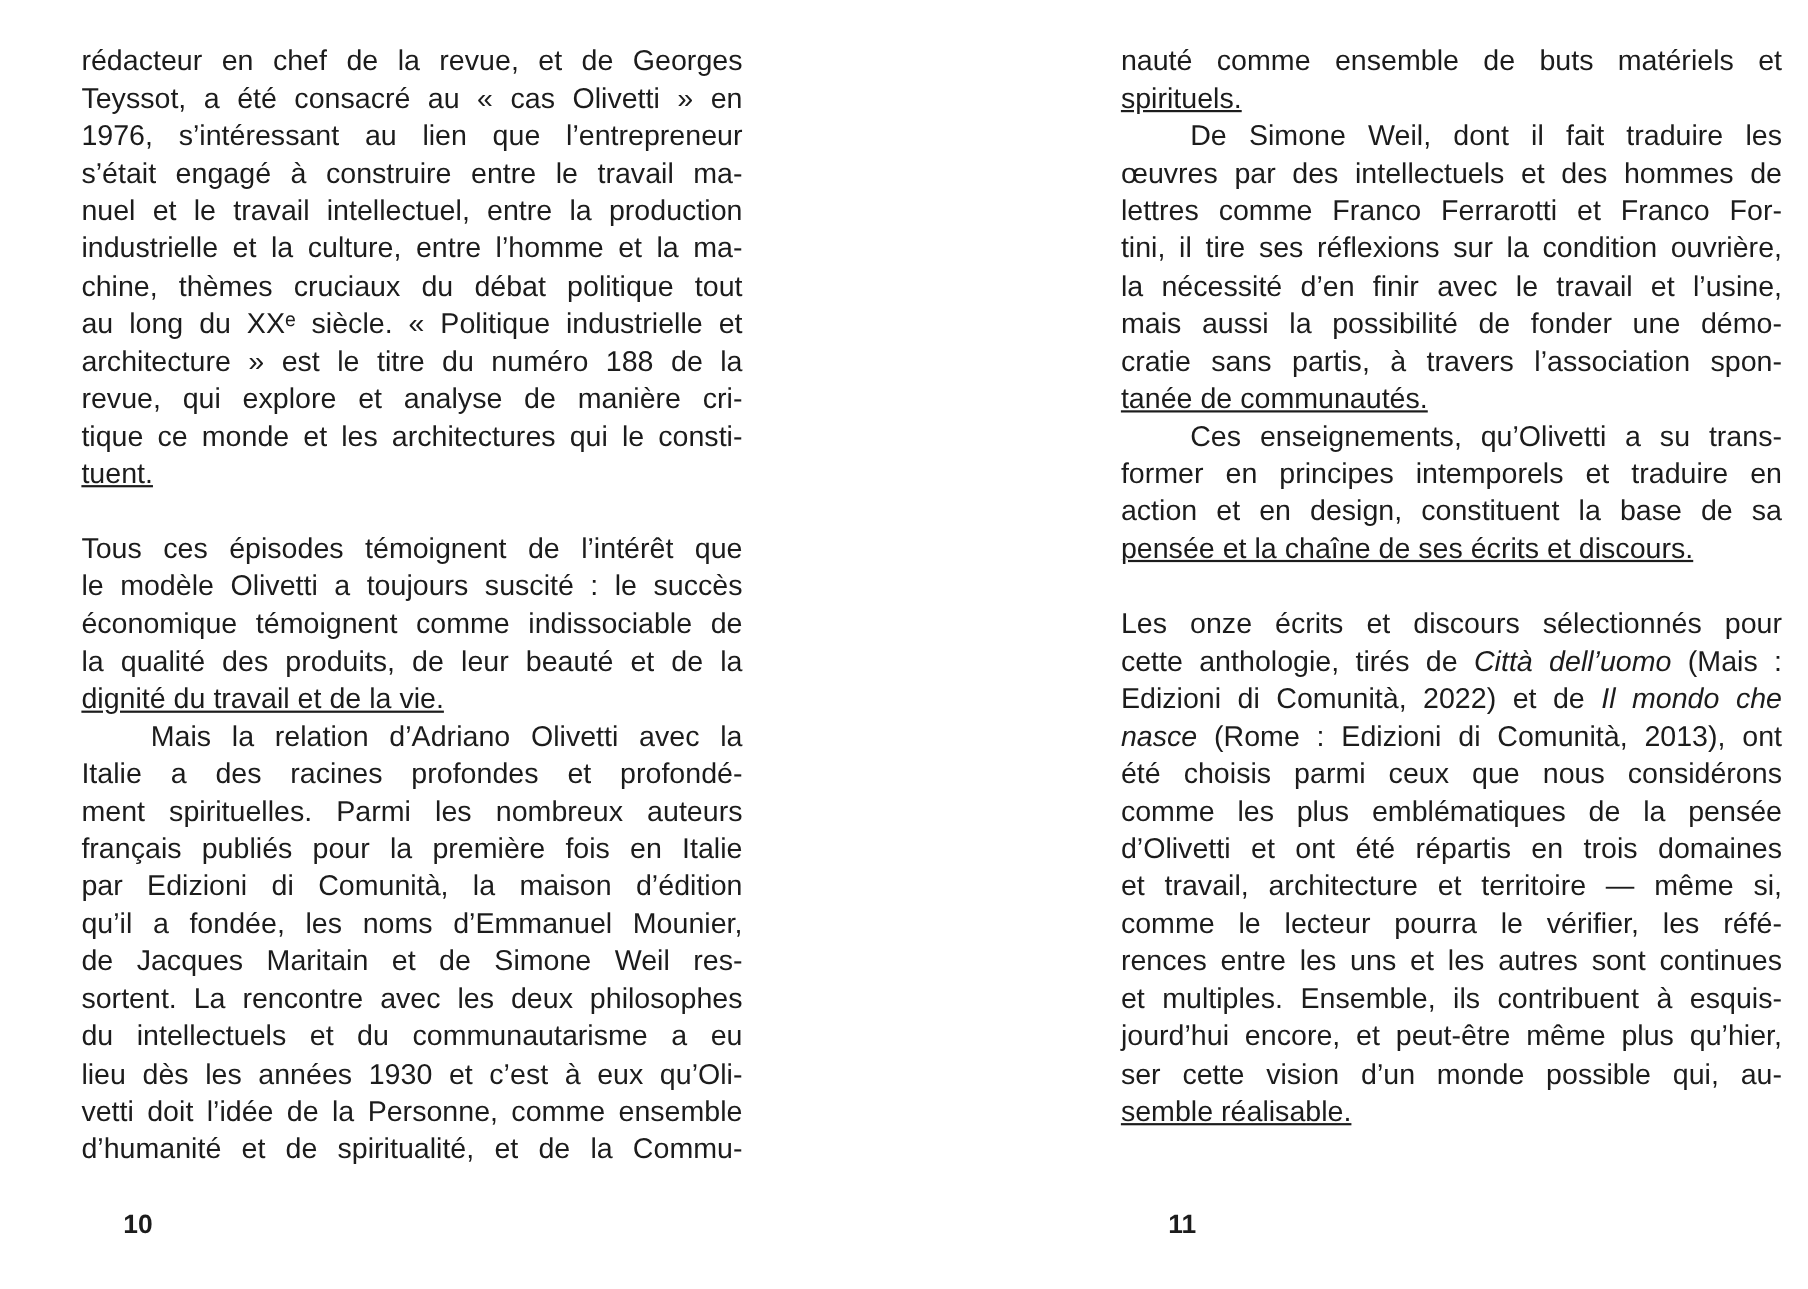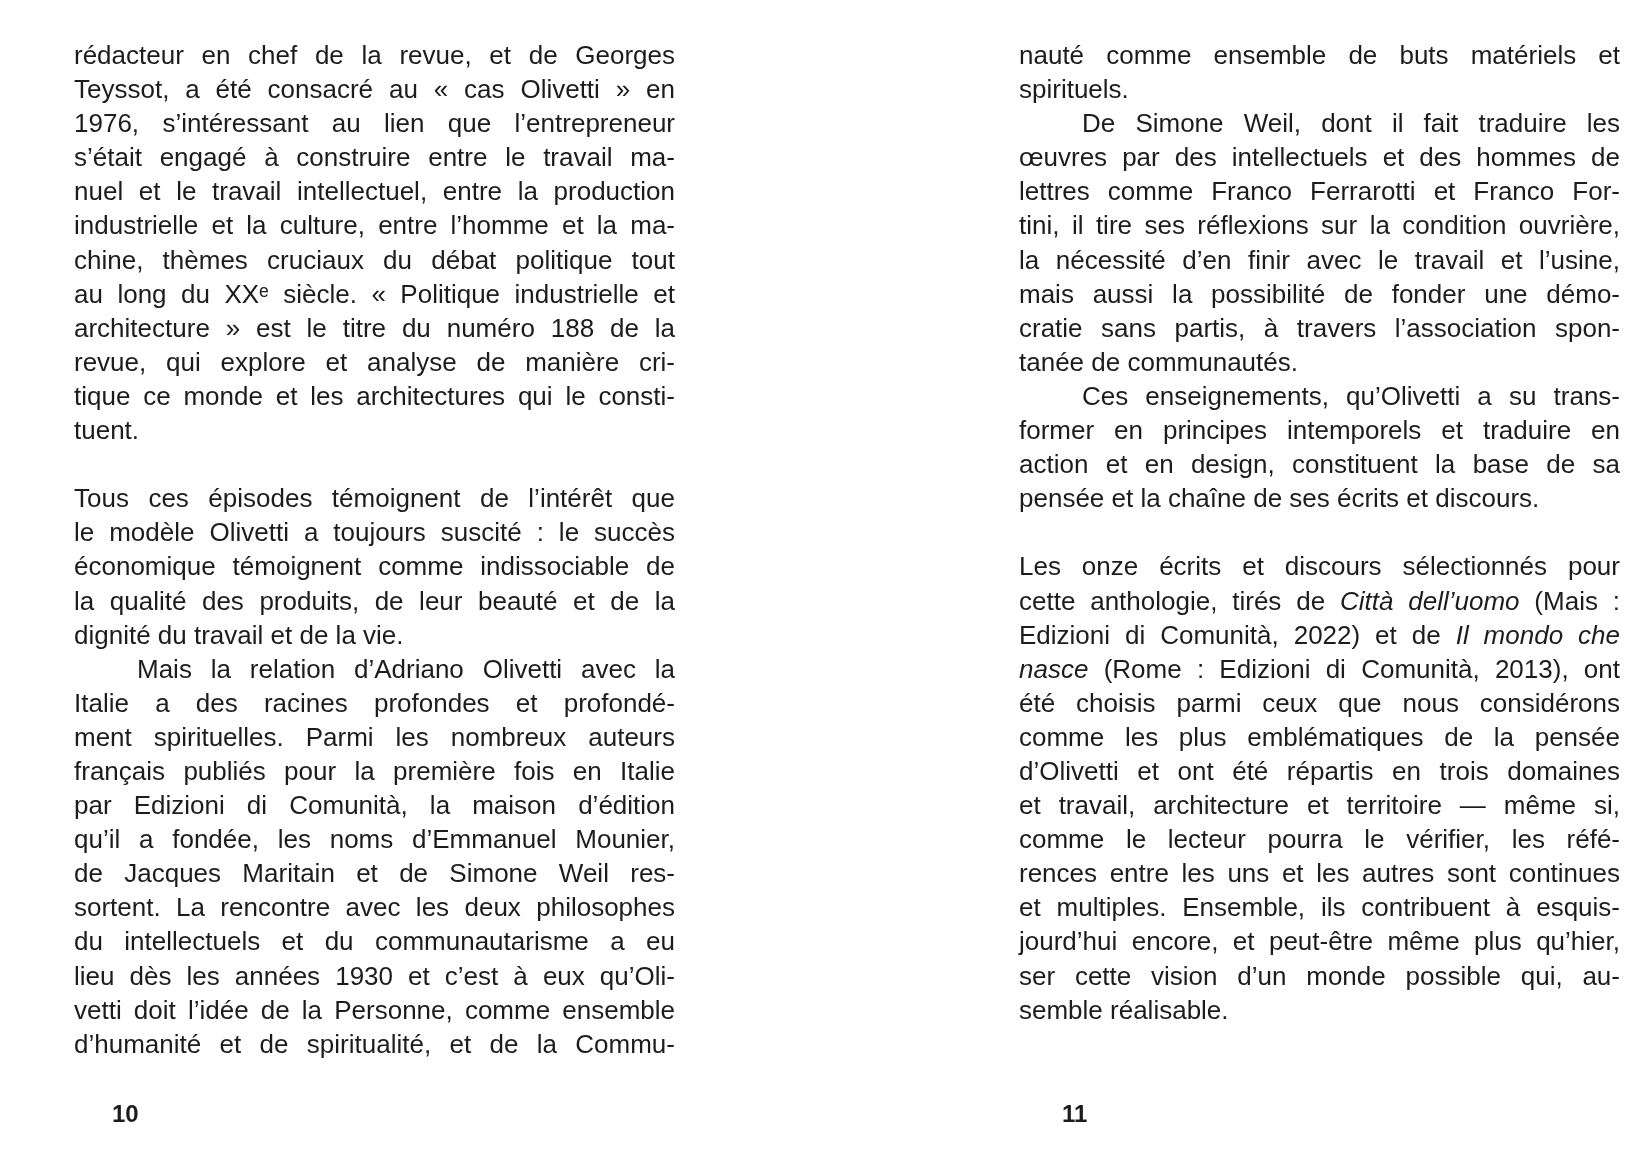--- a/index.html
+++ b/index.html
@@ -8,21 +8,21 @@
     font-family:"Liberation Sans", sans-serif; color:#1c1c1c;
   }
   .page { position:absolute; top:0; }
   .page.left { left:54px; width:601px; }
   .page.right { left:999px; width:601px; }
   .text {
     position:absolute; top:38px; left:0; width:601px;
     font-size:26px; line-height:34.1px; font-weight:500;margin-left:20px;
   }
   .line { display:block; white-space:nowrap; text-align-last:justify; text-align:justify; width:601px; }
-  .line.last { text-align-last:left; }
+  .line.last { text-align-last:left;text-decoration:underline; }
   .line.indent { padding-left:63px; width:538px; }
   .gap { display:block; height:34.1px; }
   .pnum { position:absolute; top:1100px; font-size:24px; font-weight:700; }
   .left .pnum { left:58px; }
   .right .pnum { left:63px; }
   i { font-style:italic; }
 </style>
 </head>
 <body>
 

